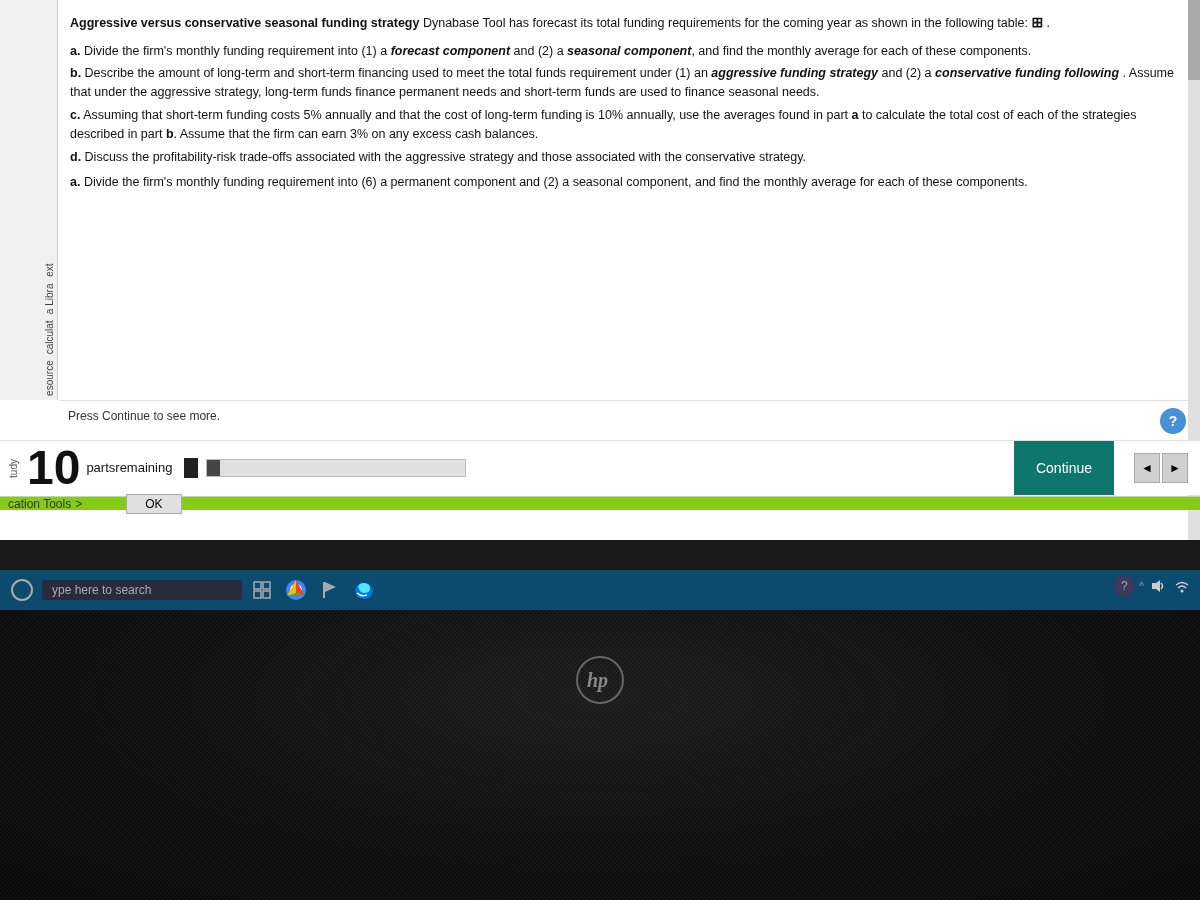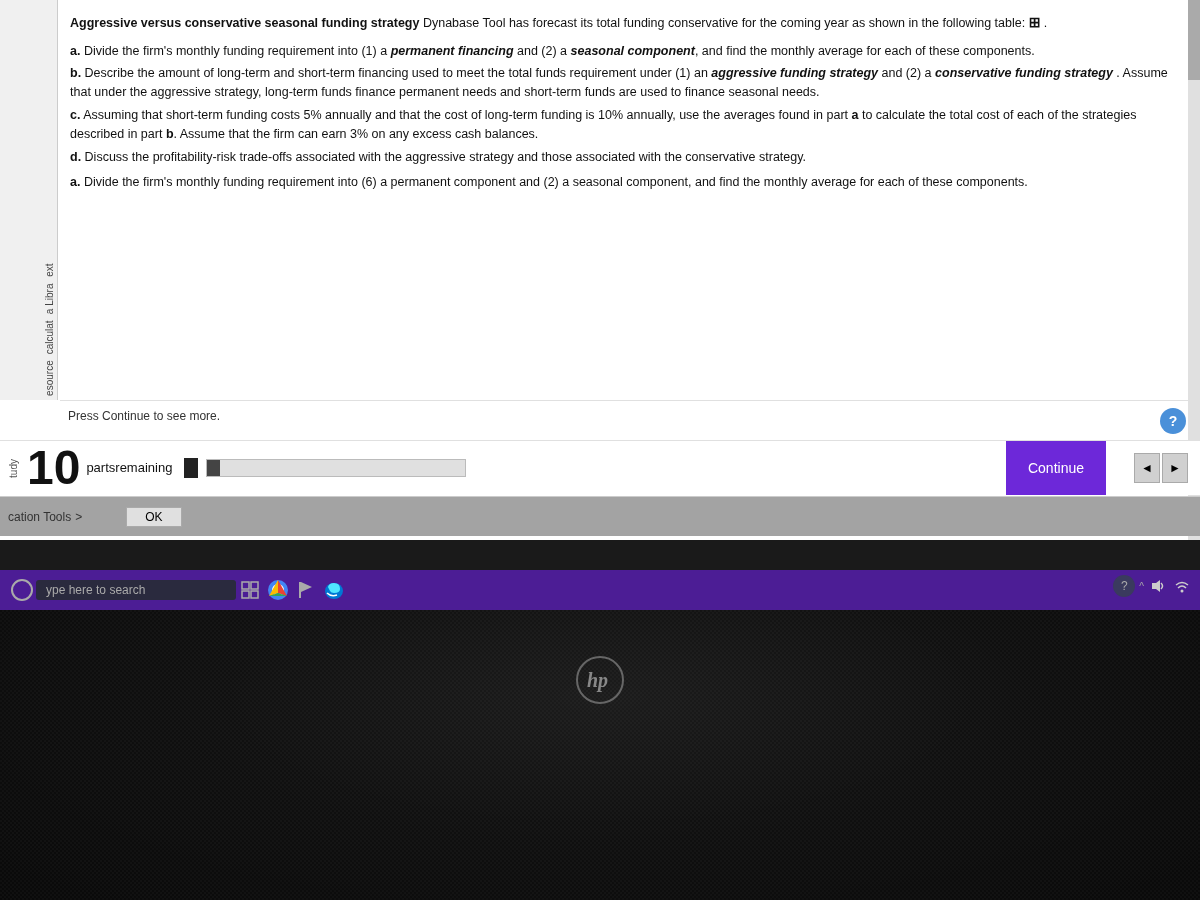--- a/index.html
+++ b/index.html
@@ -119,28 +119,28 @@
       position: relative;
     }
 
     .progress-bar-fill {
       height: 100%;
       background: #444;
       width: 5%;
     }
 
     .continue-btn {
-      background: #6d28d9;
+      background: #0f766e;
       color: white;
       border: none;
       padding: 19px 22px;
       font-size: 14px;
       cursor: pointer;
       margin-left: auto;
-      margin-right: 28px;
+      margin-right: 20px;
     }
 
     .nav-arrows {
       display: flex;
       gap: 2px;
       margin-right: 12px;
     }
 
     .nav-arrow {
       background: #d0d0d0;
@@ -162,24 +162,25 @@
       cursor: pointer;
     }
 
     
     .taskbar {
       position: absolute;
       bottom: 290px;
       left: 0;
       right: 0;
       height: 40px;
-      background: #4c1d95;
+      background: #0c4a6e;
       display: flex;
       align-items: center;
       padding: 0 8px;
+      gap: 6px;
     }
 
     .taskbar-search {
       display: flex;
       align-items: center;
       background: #2a2a3e;
       border-radius: 3px;
       padding: 3px 10px;
       min-width: 200px;
       color: #aaa;
@@ -310,36 +311,36 @@
 
   <div class="content-area" style="margin-left:58px;">
 
     <div class="scrollbar-track">
       <div class="scrollbar-thumb"></div>
     </div>
 
     <div class="question-text" style="margin-bottom:8px;">
       <span class="bold">Aggressive versus conservative seasonal funding strategy</span>
       <span>  </span>
-      <span>Dynabase Tool has forecast its total funding conservative for the coming year as shown in the following table:</span>
+      <span>Dynabase Tool has forecast its total funding requirements for the coming year as shown in the following table:</span>
       <span class="bold" style="font-size:14px;">⊞</span>
       <span>.</span>
     </div>
 
     <div class="sub-question">
       <span class="label">a.</span>
-      <span> Divide the firm's monthly funding requirement into (1) a <span style="font-style:italic;font-weight:bold;">permanent financing</span> and (2) a <span style="font-style:italic;font-weight:bold;">seasonal component</span>, and find the monthly average for each of these components.</span>
+      <span> Divide the firm's monthly funding requirement into (1) a <span style="font-style:italic;font-weight:bold;">forecast component</span> and (2) a <span style="font-style:italic;font-weight:bold;">seasonal component</span>, and find the monthly average for each of these components.</span>
     </div>
 
     <div class="sub-question">
       <span class="label">b.</span>
       <span> Describe the amount of long-term and short-term financing used to meet the total funds requirement under (1) an </span>
       <span style="font-style:italic;font-weight:bold;">aggressive funding strategy</span>
       <span> and (2) a </span>
-      <span style="font-style:italic;font-weight:bold;">conservative funding strategy</span>
+      <span style="font-style:italic;font-weight:bold;">conservative funding following</span>
       <span>. Assume that under the aggressive strategy, long-term funds finance permanent needs and short-term funds are used to finance seasonal needs.</span>
     </div>
 
     <div class="sub-question">
       <span class="label">c.</span>
       <span> Assuming that short-term funding costs 5% annually and that the cost of long-term funding is 10% annually, use the averages found in part <span style="font-weight:bold;">a</span> to calculate the total cost of each of the strategies described in part <span style="font-weight:bold;">b</span>. Assume that the firm can earn 3% on any excess cash balances.</span>
     </div>
 
     <div class="sub-question">
       <span class="label">d.</span>
@@ -372,21 +373,21 @@
   <div class="progress-bar-container">
     <div class="progress-bar-fill"></div>
   </div>
   <button class="continue-btn">Continue</button>
   <div class="nav-arrows">
     <div class="nav-arrow">◄</div>
     <div class="nav-arrow">►</div>
   </div>
 </div>
 
-<div style="position:absolute;top:496px;left:0;right:0;height:40px;background:#a3a3a3;border-top:1px solid #ccc;display:flex;align-items:center;">
+<div style="position:absolute;top:496px;left:0;right:0;height:14px;background:#84cc16;border-top:1px solid #ccc;display:flex;align-items:center;">
   <div style="display:flex;align-items:center;padding-left:8px;font-size:12px;color:#333;">
     <span>cation Tools</span>
     <span style="margin:0 4px;">&gt;</span>
   </div>
   <button class="ok-btn" style="margin-left:40px;">OK</button>
 </div>
 
 <div class="taskbar" style="bottom:290px;">
 
   <div class="taskbar-icon">

